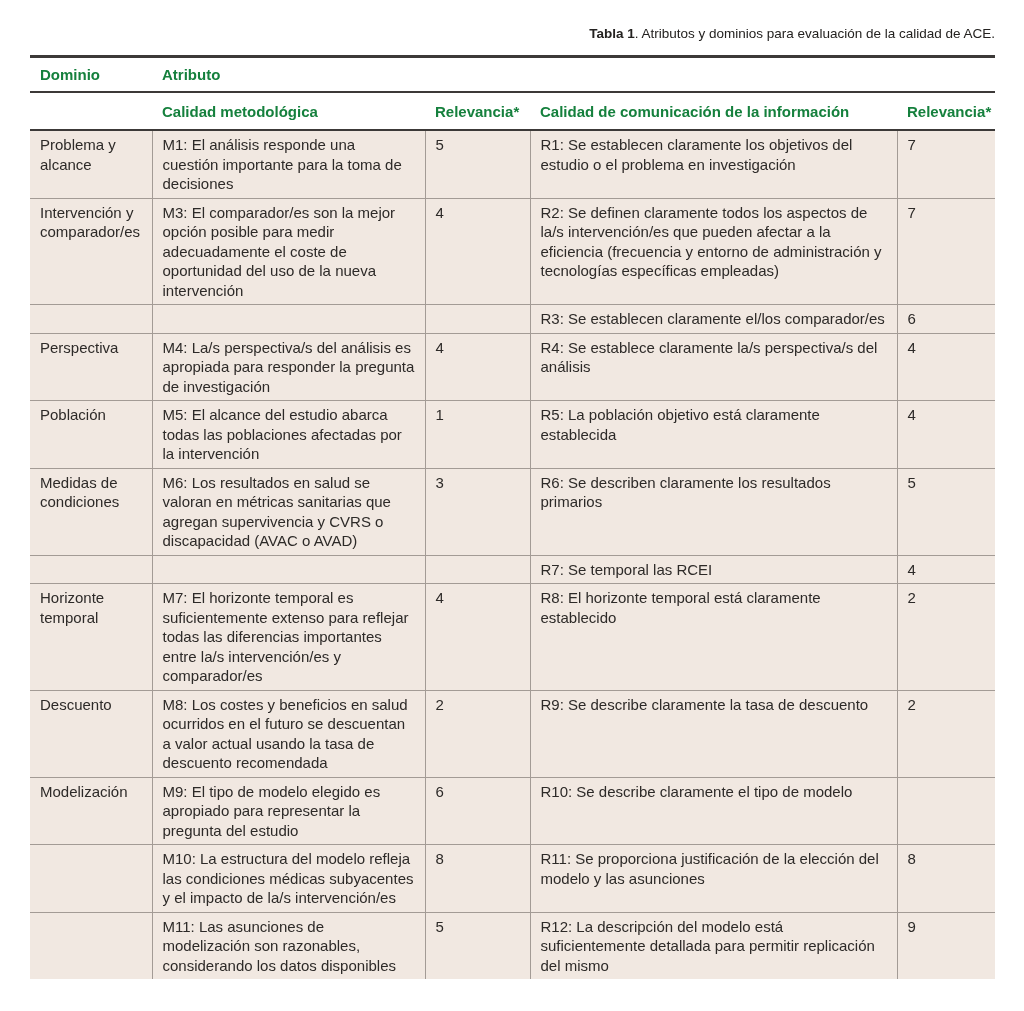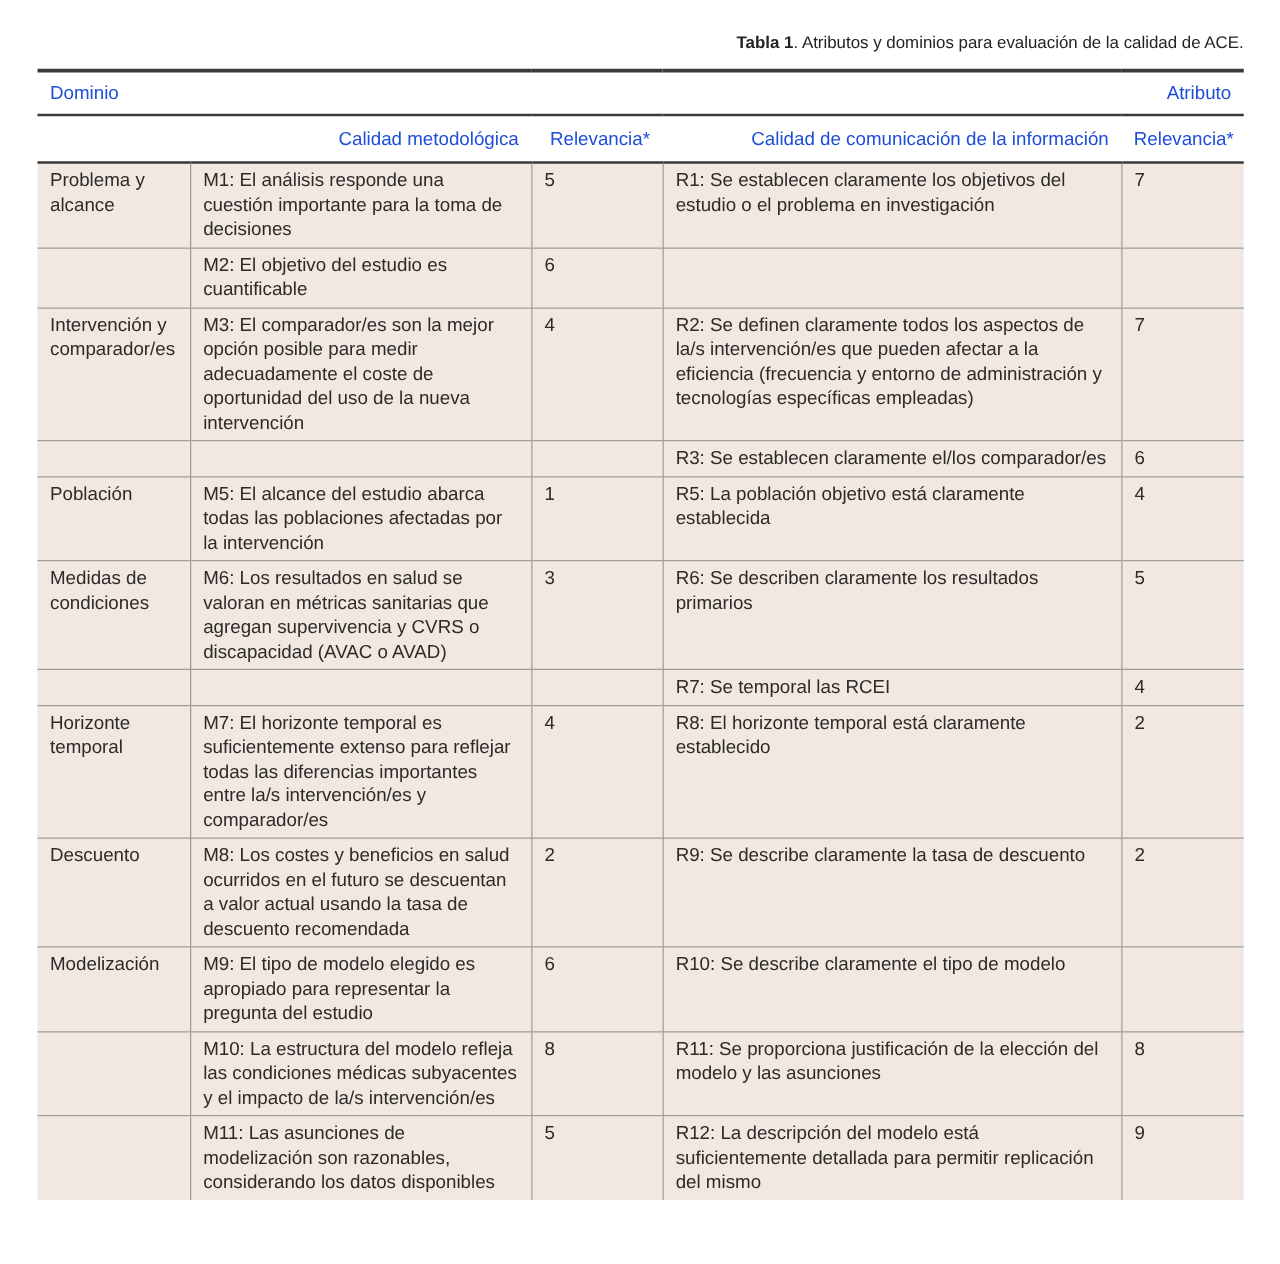--- a/index.html
+++ b/index.html
@@ -36,35 +36,34 @@
   col.c-dominio { width: 122px; }
   col.c-met     { width: 273px; }
   col.c-rel1    { width: 105px; }
   col.c-com     { width: 367px; }
   col.c-rel2    { width: 98px; }
 
   thead th {
     background: #ffffff;
     text-align: left;
     font-size: 15px;
-    font-weight: normal;
-    color: #1d4ed8;
+    font-weight: bold;
+    color: #15803d;
     vertical-align: middle;
     padding: 8px 10px;
     border: none;
   }
   thead tr.head1 th {
     border-top: 3px solid #3c3938;
     border-bottom: 2px solid #3c3938;
   }
-  thead tr.head1 th.h-atributo { text-align: right; }
+  thead tr.head1 th.h-atributo { text-align: left; }
   thead tr.head2 th {
     border-bottom: 2px solid #3c3938;
     padding: 10px 10px 9px 10px;
-    text-align: right;
   }
 
   tbody td {
     background: #f1e8e1;
     font-size: 15px;
     line-height: 1.3;
     vertical-align: top;
     padding: 4px 10px 4px 10px;
     border: 1px solid #a39b95;
     word-wrap: break-word;
@@ -103,39 +102,39 @@
   </thead>
   <tbody>
       <tr>
         <td>Problema y alcance</td>
         <td>M1: El análisis responde una cuestión importante para la toma de decisiones</td>
         <td>5</td>
         <td>R1: Se establecen claramente los objetivos del estudio o el problema en investigación</td>
         <td>7</td>
       </tr>
       <tr>
-        <td></td>
-        <td>M2: El objetivo del estudio es cuantificable</td>
-        <td>6</td>
-        <td></td>
-        <td></td>
-      </tr>
-      <tr>
         <td>Intervención y comparador/es</td>
         <td>M3: El comparador/es son la mejor opción posible para medir adecuadamente el coste de oportunidad del uso de la nueva intervención</td>
         <td>4</td>
         <td>R2: Se definen claramente todos los aspectos de la/s intervención/es que pueden afectar a la eficiencia (frecuencia y entorno de administración y tecnologías específicas empleadas)</td>
         <td>7</td>
       </tr>
       <tr>
         <td></td>
         <td></td>
         <td></td>
         <td>R3: Se establecen claramente el/los comparador/es</td>
         <td>6</td>
+      </tr>
+      <tr>
+        <td>Perspectiva</td>
+        <td>M4: La/s perspectiva/s del análisis es apropiada para responder la pregunta de investigación</td>
+        <td>4</td>
+        <td>R4: Se establece claramente la/s perspectiva/s del análisis</td>
+        <td>4</td>
       </tr>
       <tr>
         <td>Población</td>
         <td>M5: El alcance del estudio abarca todas las poblaciones afectadas por la intervención</td>
         <td>1</td>
         <td>R5: La población objetivo está claramente establecida</td>
         <td>4</td>
       </tr>
       <tr>
         <td>Medidas de condiciones</td>

